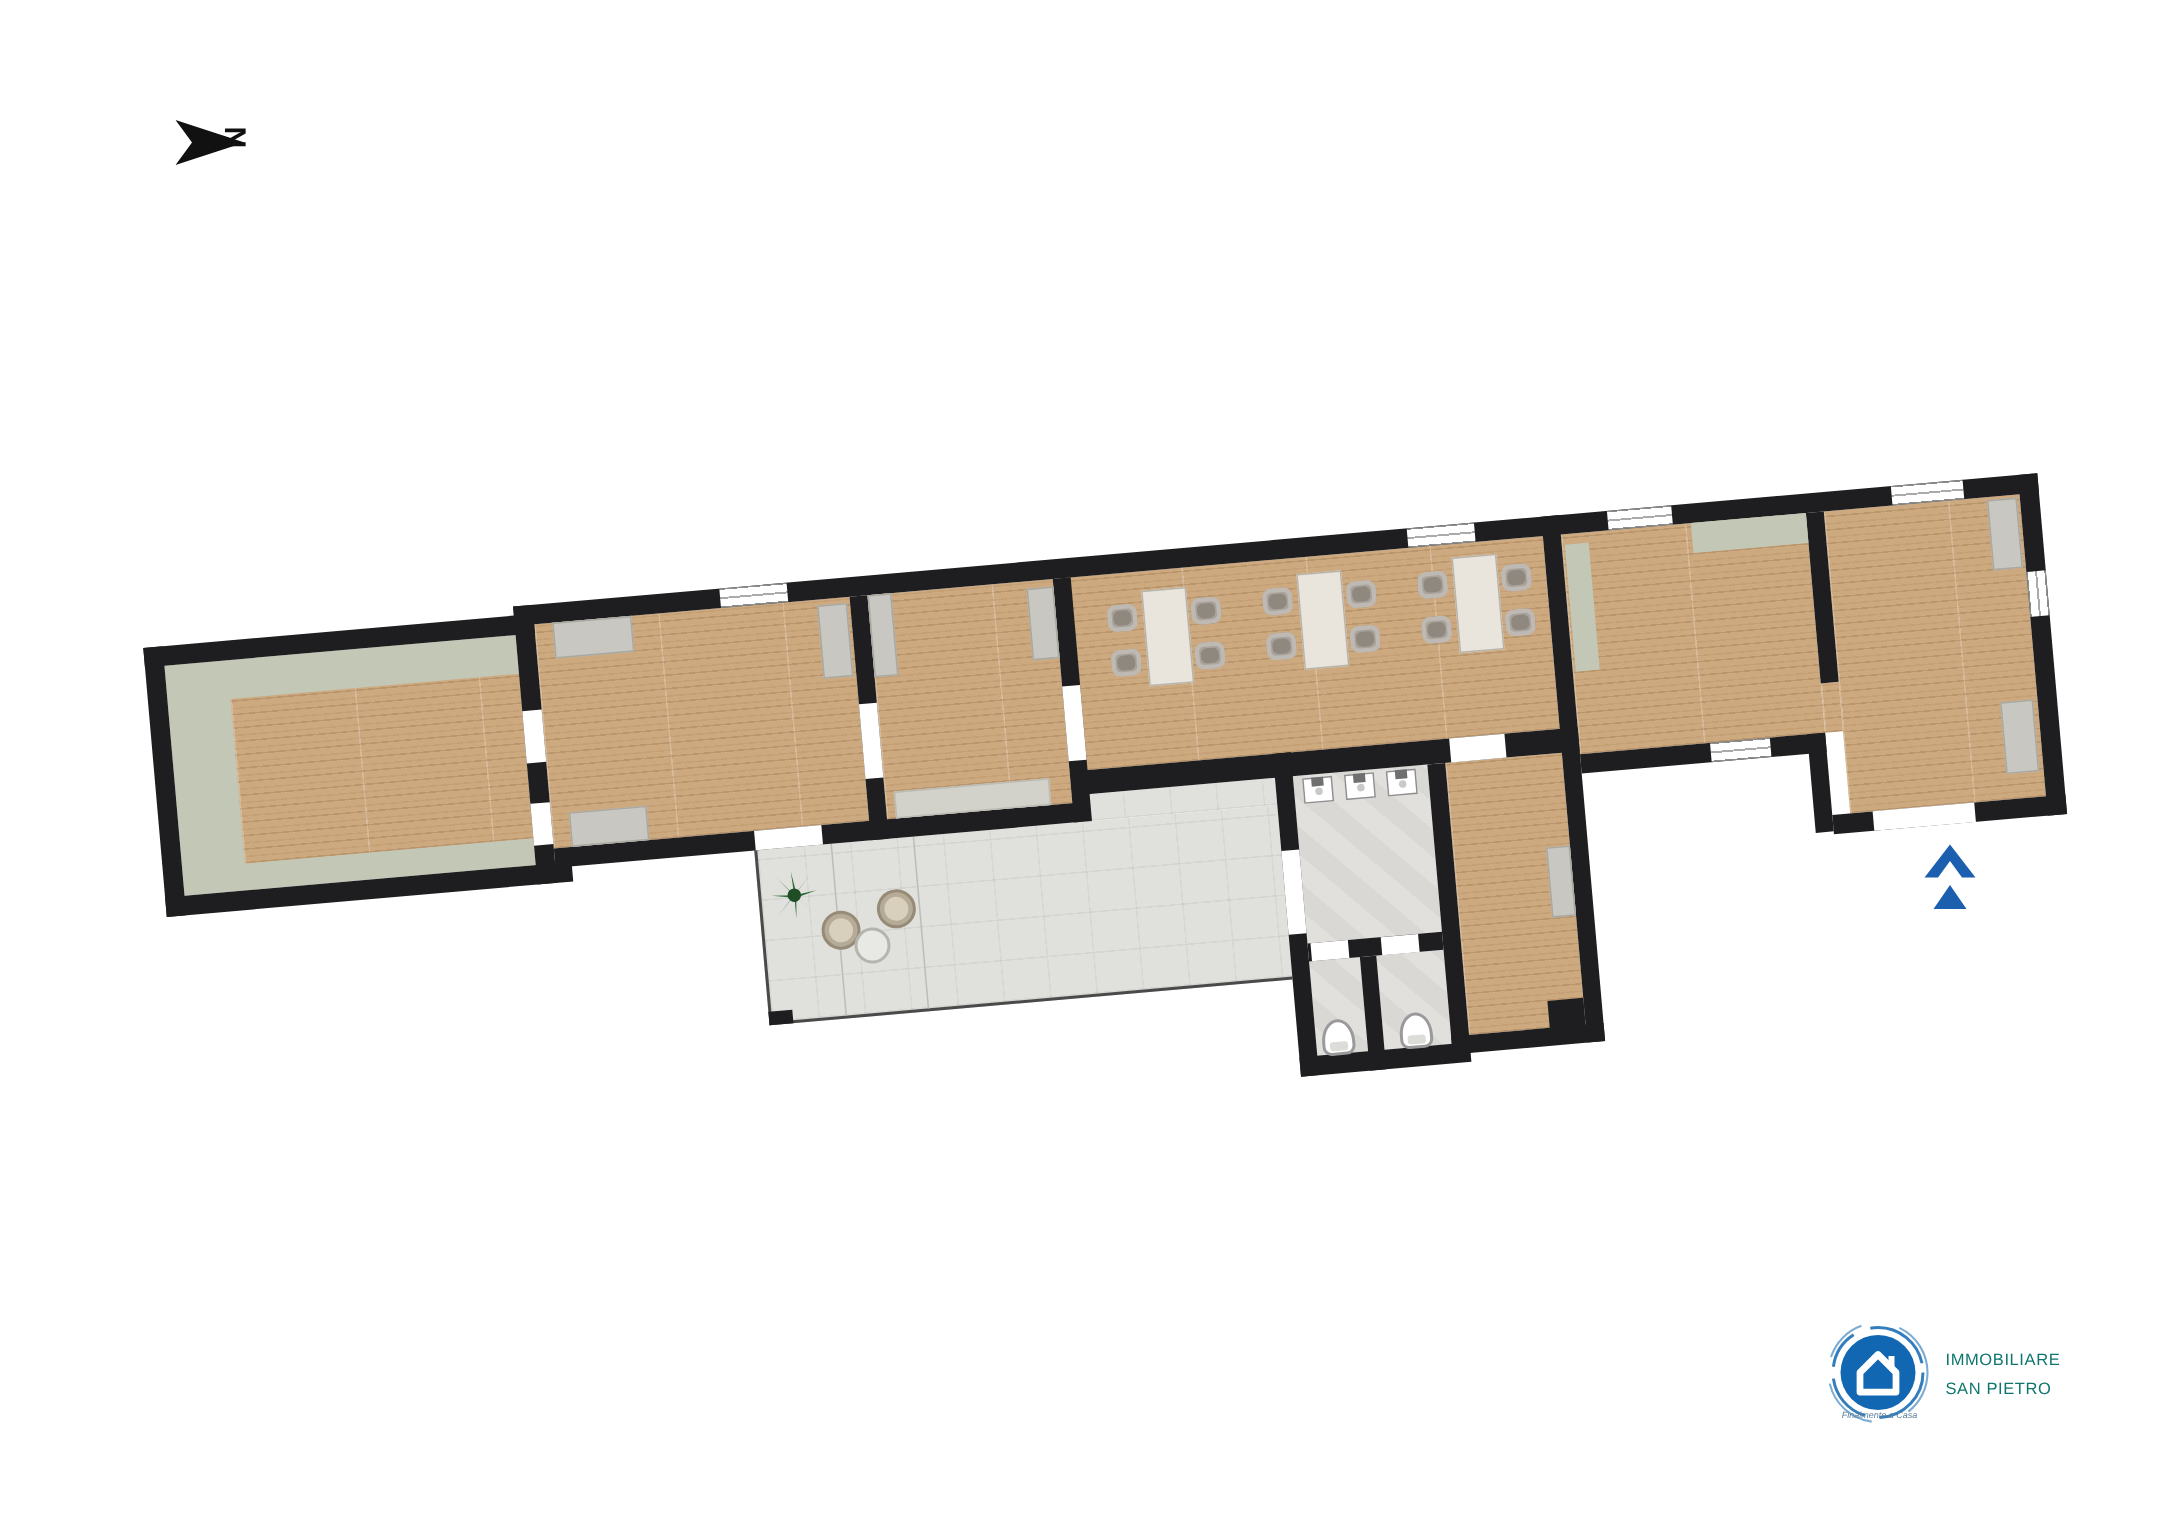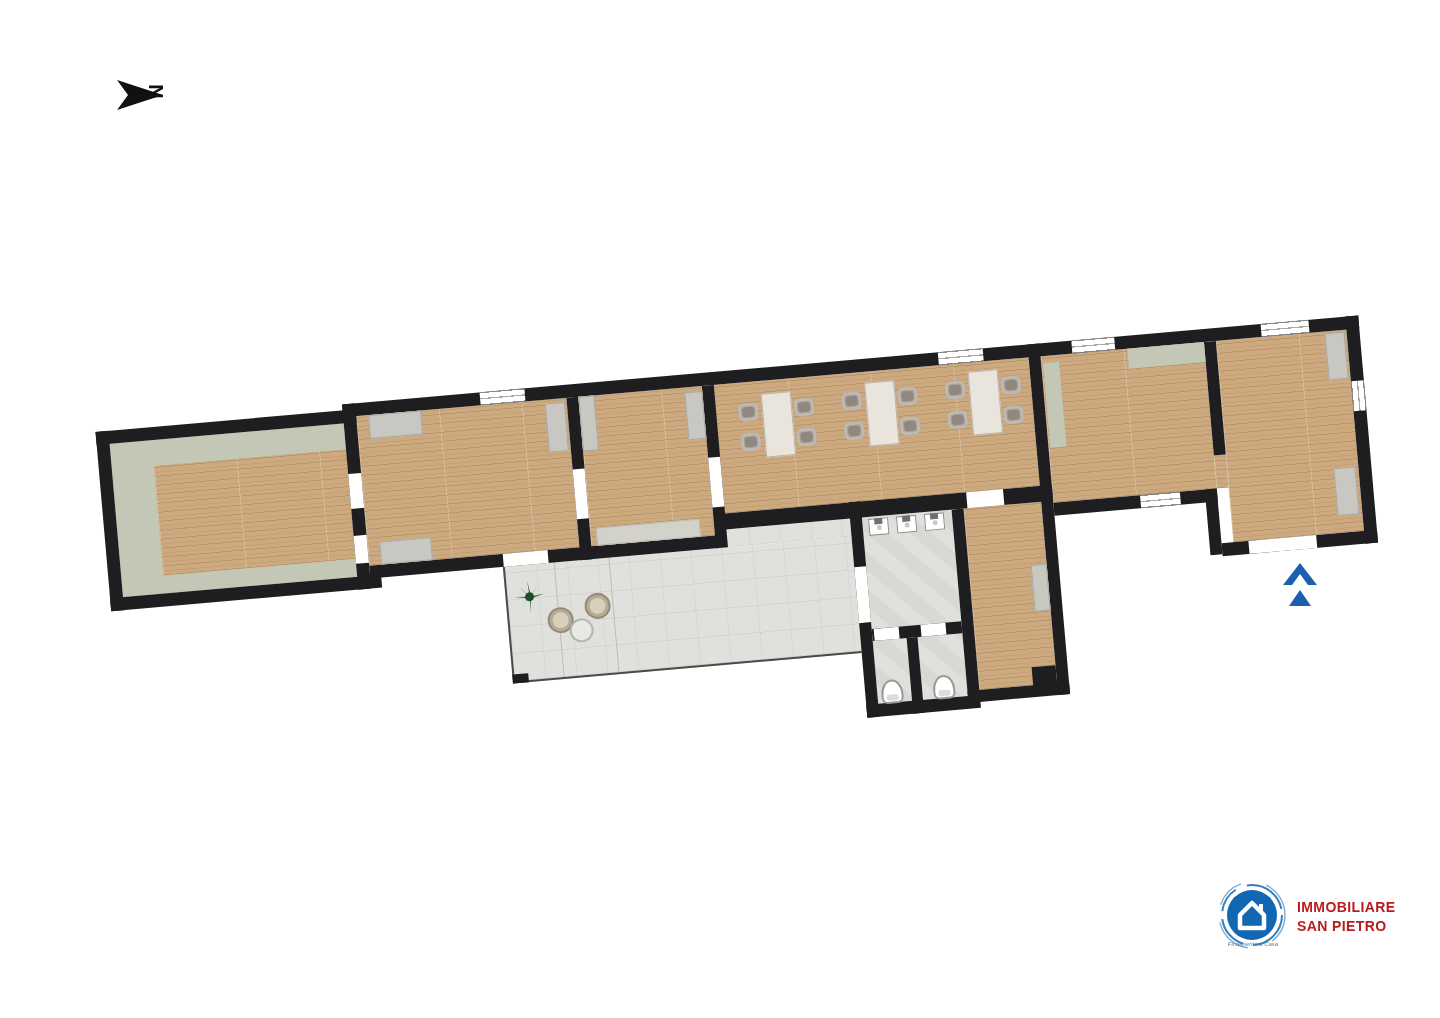--- a/index.html
+++ b/index.html
@@ -34,21 +34,21 @@
   .armchair::after{content:"";position:absolute;inset:5px;background:#d8cfbc;border-radius:50%;}
   .roundtable{background:#e8e8e4;border:2px solid #b5b5b0;border-radius:50%;box-sizing:border-box;}
   .sink{background:#fff;border:1px solid #8f8f8f;box-sizing:border-box;}
   .sink::before{content:"";position:absolute;left:50%;top:-1px;width:8px;height:6px;margin-left:-4px;background:#6f6f6f;}
   .sink::after{content:"";position:absolute;left:50%;top:55%;width:5px;height:5px;margin:-2px 0 0 -2px;background:#c9c9c9;border-radius:50%;}
   .toilet{background:#fff;border:2px solid #9a9a9a;border-radius:50% 50% 6px 6px / 62% 62% 6px 6px;box-sizing:border-box;}
   .toilet::after{content:"";position:absolute;left:3px;right:3px;bottom:1px;height:6px;background:#dcdcd8;border-radius:2px;}
   .terrace-rail-l{border-left:2px solid #4a4a4a;}
   .terrace-rail-b{border-bottom:2px solid #4a4a4a;}
   
-  .logo-text{color:#b91c1c;font-weight:bold;font-size:14px;line-height:19px;letter-spacing:.4px;}
+  .logo-text{color:#0f766e;font-weight:normal;font-size:11px;line-height:19px;letter-spacing:.4px;}
   .logo-tagline{color:#5a7f9a;font-style:italic;font-size:6px;text-align:center;width:70px;}
   .north-label{font-weight:bold;font-size:20px;color:#111;transform:rotate(90deg);}
 </style>
 </head>
 <body>
 
 <div class="stage">
 
   <svg class="abs" style="left:117px;top:80px;" width="48" height="30" viewBox="0 0 48 30">
     <polygon points="0,0 46,15 0,30 11,15" fill="#111"></polygon>

